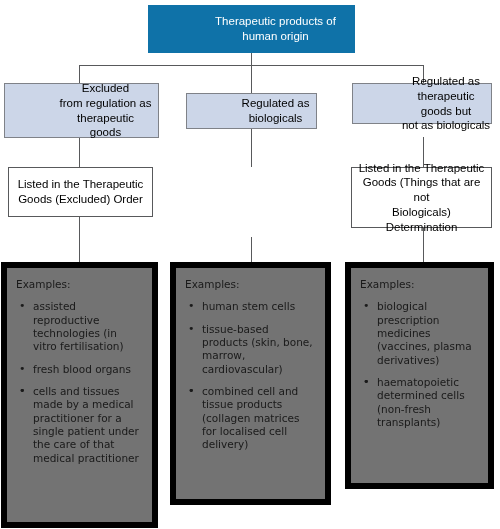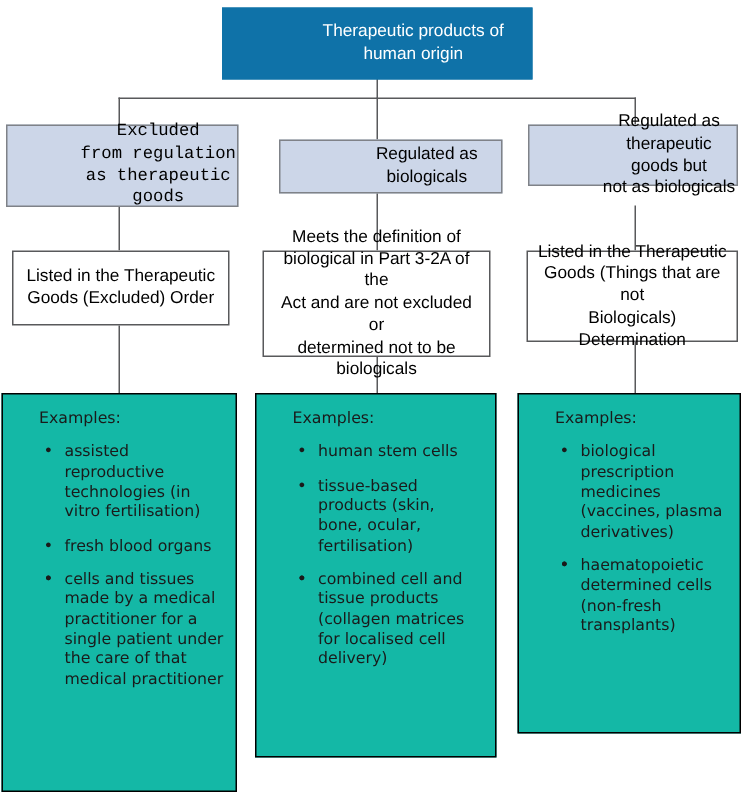--- a/index.html
+++ b/index.html
@@ -52,28 +52,28 @@
 
   .box-rule {
     background: #ffffff;
     border: 1px solid #58595b;
     color: #000000;
     font-size: 11.5px;
     padding: 4px 6px;
   }
 
   .box-examples {
-    background: #14b8a6;
-    border: 1px solid #000000;
+    background: #737373;
+    border: 6px solid #000000;
     display: block;
     text-align: left;
     font-family: "DejaVu Sans", sans-serif;
     font-size: 10.5px;
     color: #1a1a1a;
-    padding: 10px 8px 8px 24px;
+    padding: 10px 8px 8px 9px;
     line-height: 1.27;
   }
   .examples-title {
     margin: 0 0 9px 0;
     font-size: 10.5px;
   }
   .examples-list {
     margin: 0;
     padding: 0;
     list-style: none;
@@ -111,48 +111,41 @@
   <div class="line-v" style="left:423px; top:137px; height:30px;"></div>
 
   <div class="line-v" style="left:79px; top:216px; height:46px;"></div>
   <div class="line-v" style="left:251px; top:237px; height:25px;"></div>
   <div class="line-v" style="left:423px; top:227px; height:35px;"></div>
 
   <div class="box box-root" style="left:148px; top:5px; width:207px; height:48px;">
     <span class="multiline">Therapeutic products of human origin</span>
   </div>
 
-  <div class="box box-tier" style="left:4px; top:83px; width:155px; height:55px;font-family:Liberation Mono, monospace;">
+  <div class="box box-tier" style="left:4px; top:83px; width:155px; height:55px;">
     <span class="multiline">Excluded
 from regulation as therapeutic
 goods</span>
   </div>
 
-  <div class="box box-tier" style="left:186px; top:93px; width:149px; height:36px;">
+  <div class="box box-tier" style="left:186px; top:93px; width:131px; height:36px;">
     <span class="multiline">Regulated as biologicals</span>
   </div>
 
   <div class="box box-tier" style="left:352px; top:83px; width:140px; height:41px;">
     <span class="multiline">Regulated as therapeutic
 goods but
 not as biologicals</span>
   </div>
 
   <div class="box box-rule" style="left:8px; top:167px; width:145px; height:50px;">
     <span class="multiline">Listed in the Therapeutic
 Goods (Excluded) Order</span>
   </div>
 
-  <div class="box box-rule" style="left:175px; top:167px; width:152px; height:71px;">
-    <span class="multiline">Meets the definition of
-biological in Part 3-2A of the
-Act and are not excluded or
-determined not to be
-biologicals</span>
-  </div>
 
   <div class="box box-rule" style="left:351px; top:167px; width:141px; height:61px;">
     <span class="multiline">Listed in the Therapeutic
 Goods (Things that are not
 Biologicals) Determination</span>
   </div>
 
   <div class="box box-examples" style="left:1px; top:262px; width:157px; height:266px;">
     <div class="examples-title">Examples:</div>
     <ul class="examples-list">
@@ -160,21 +153,21 @@
       <li><span class="bullet">•</span><span>fresh blood organs</span></li>
       <li><span class="bullet">•</span></li>
       <li><span class="bullet">•</span><span>cells and tissues made by a medical practitioner for a single patient under the care of that medical practitioner</span></li>
     </ul>
   </div>
 
   <div class="box box-examples" style="left:170px; top:262px; width:161px; height:243px;">
     <div class="examples-title">Examples:</div>
     <ul class="examples-list">
       <li><span class="bullet">•</span><span>human stem cells</span></li>
-      <li><span class="bullet">•</span><span>tissue-based products (skin, bone, ocular, fertilisation)</span></li>
+      <li><span class="bullet">•</span><span>tissue-based products (skin, bone, marrow, cardiovascular)</span></li>
       <li><span class="bullet">•</span></li>
       <li><span class="bullet">•</span><span>combined cell and tissue products (collagen matrices for localised cell delivery)</span></li>
     </ul>
   </div>
 
   <div class="box box-examples" style="left:345px; top:262px; width:149px; height:227px;">
     <div class="examples-title">Examples:</div>
     <ul class="examples-list">
       <li><span class="bullet">•</span><span>biological prescription medicines (vaccines, plasma derivatives)</span></li>
       <li><span class="bullet">•</span></li>

